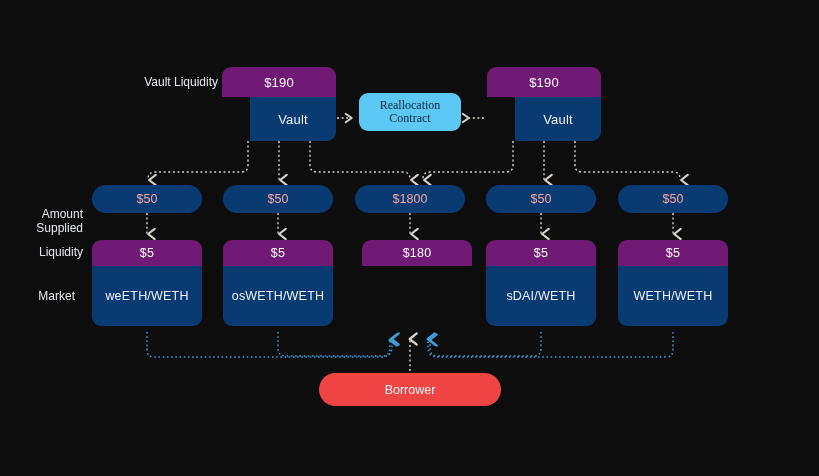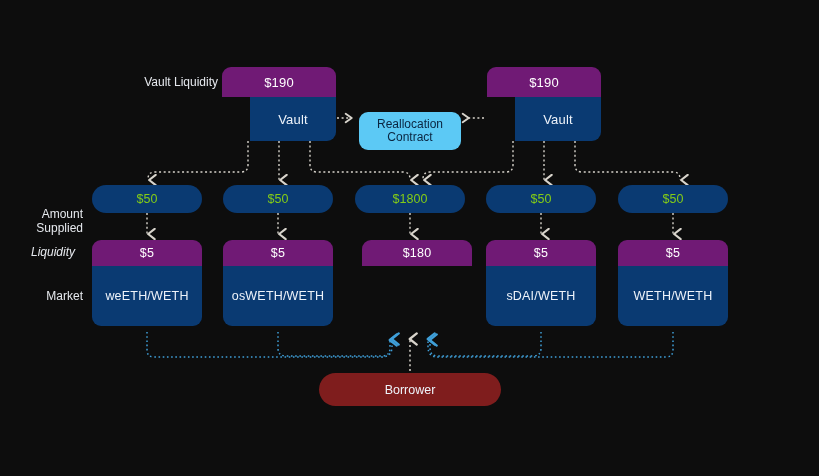--- a/index.html
+++ b/index.html
@@ -84,21 +84,21 @@
     justify-content: center;
     text-align: center;
   }
 
   
   .pill {
     position: absolute;
     height: 28px;
     border-radius: 14px;
     background: #0a3a72;
-    color: #84cc16;
+    color: #fca5a5;
     font-size: 12.5px;
     display: flex;
     align-items: center;
     justify-content: center;
   }
 
   
   .market {
     width: 110px;
     height: 86px;
@@ -106,21 +106,21 @@
   }
   .market .cap { height: 26px; }
   .market .body { font-size: 12.5px; }
 
   
   .borrower {
     position: absolute;
     width: 182px;
     height: 33px;
     border-radius: 17px;
-    background: #7f1d1d;
+    background: #ef4444;
     color: #eef3fa;
     font-size: 12.5px;
     display: flex;
     align-items: center;
     justify-content: center;
   }
 
   
   .rowlabel {
     position: absolute;
@@ -194,30 +194,30 @@
     </g>
   </svg>
 
   <div class="rowlabel" style="left:108px; top:75px; width:110px;">Vault Liquidity</div>
 
   <div class="rowlabel" style="left:8px; top:183px; width:75px;margin-top:24px;">
     <div>Amount</div>
     <div>Supplied</div>
   </div>
 
-  <div class="rowlabel" style="left:0; top:245px; width:75px;font-style:italic;">Liquidity</div>
-
-  <div class="rowlabel" style="left:8px; top:289px; width:75px;">Market</div>
+  <div class="rowlabel" style="left:8px; top:245px; width:75px;">Liquidity</div>
+
+  <div class="rowlabel" style="left:0; top:289px; width:75px;">Market</div>
 
   <div class="node vault" style="left:222px; top:67px;">
     <div class="cap">$190</div>
     <div class="body">Vault</div>
   </div>
 
-  <div class="contract" style="left:359px; top:112px;">
+  <div class="contract" style="left:359px; top:93px;font-family:Liberation Serif, serif;">
     <div>
       <div>Reallocation</div>
       <div>Contract</div>
     </div>
   </div>
 
   <div class="node vault" style="left:487px; top:67px;">
     <div class="cap">$190</div>
     <div class="body">Vault</div>
   </div>

